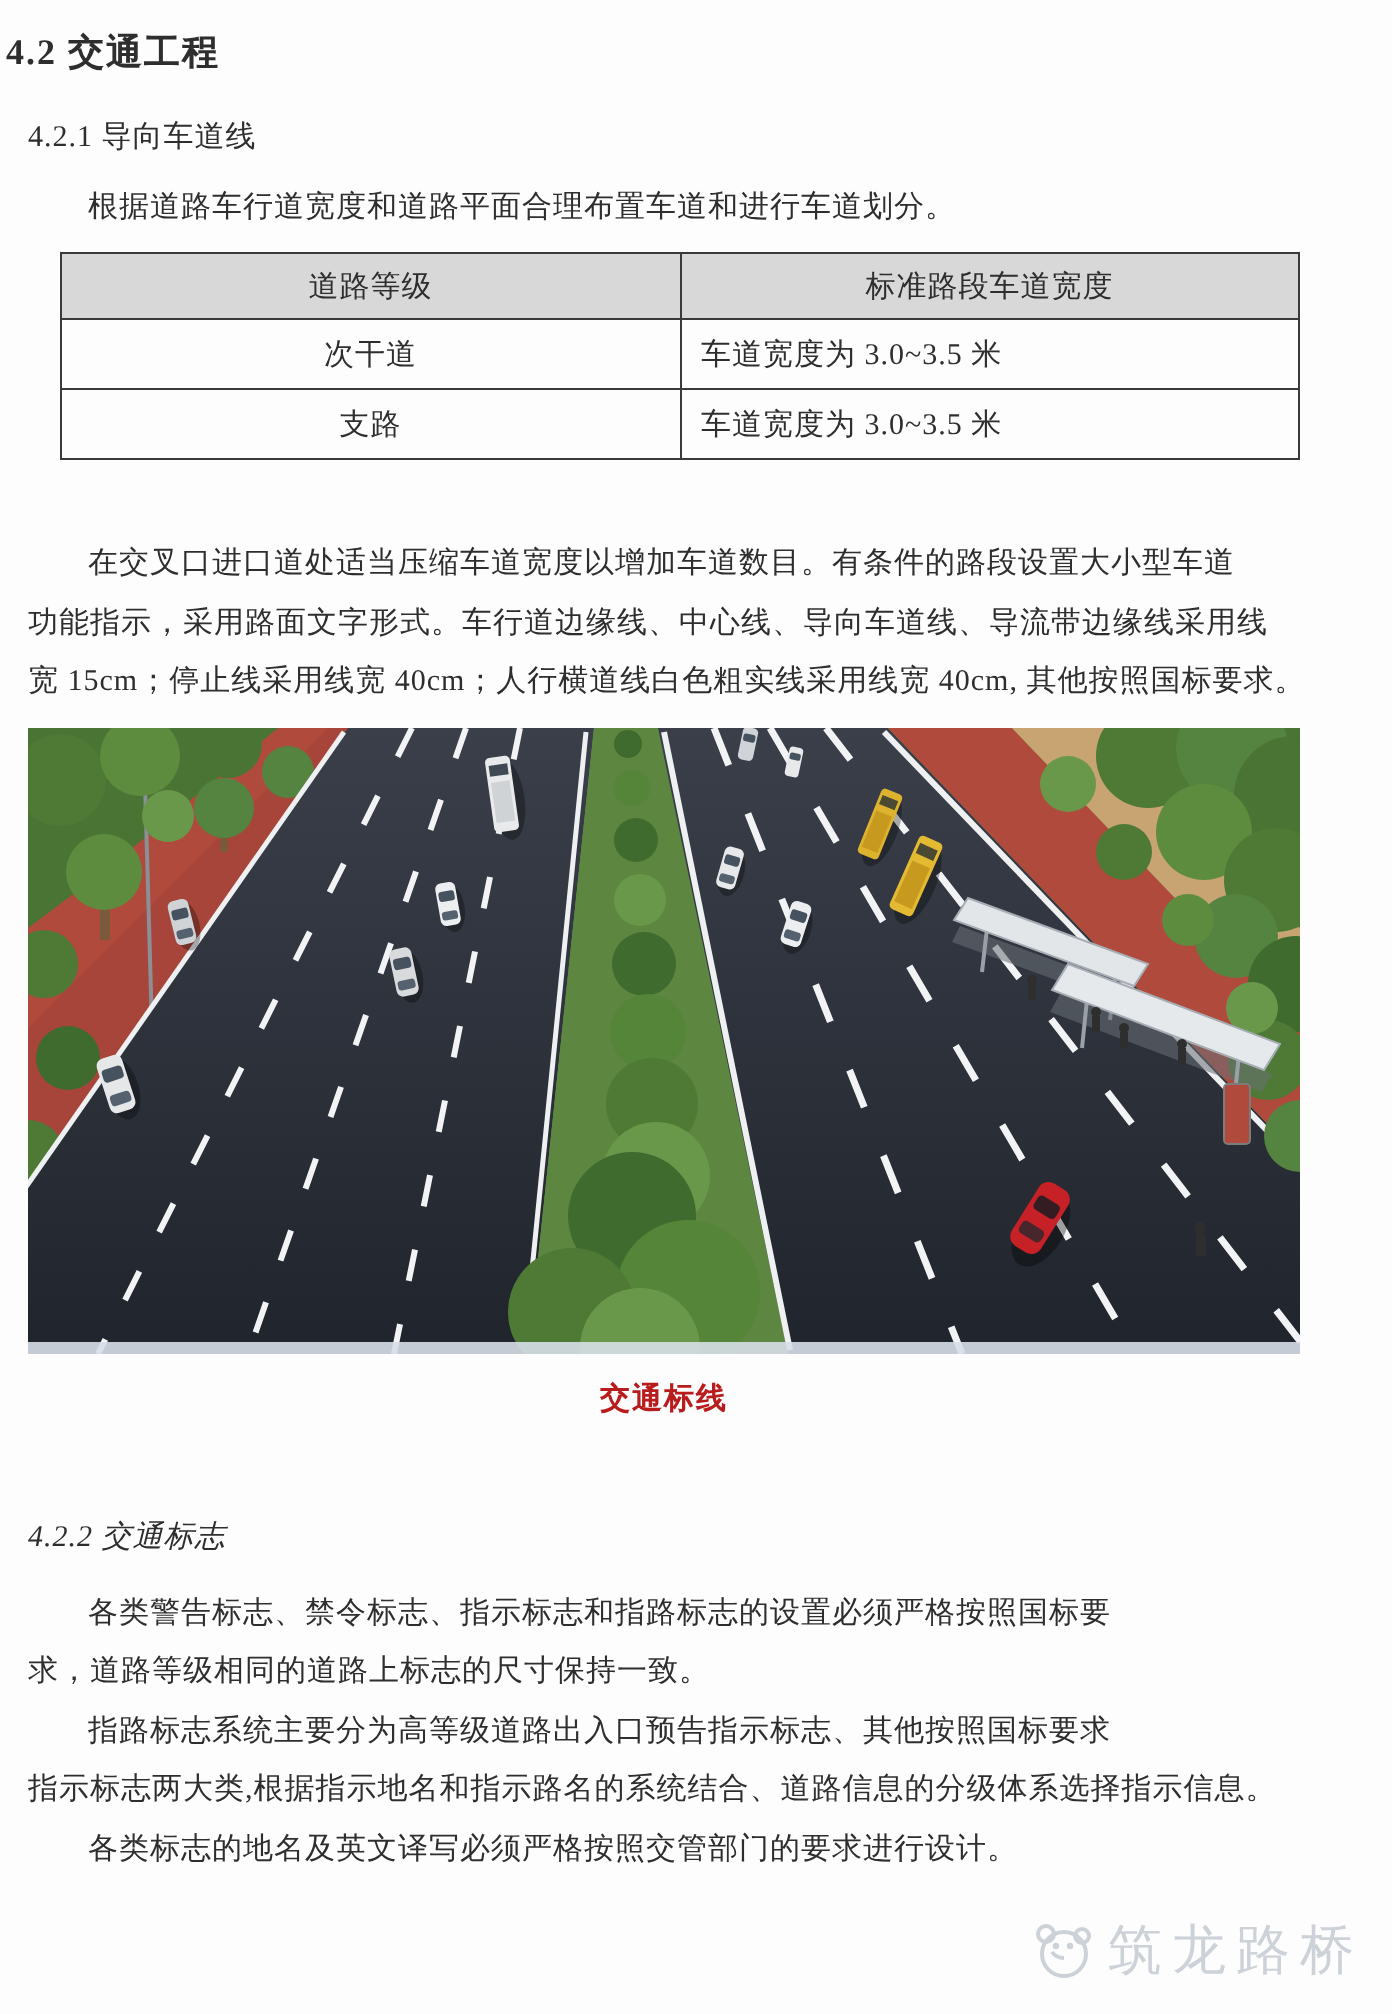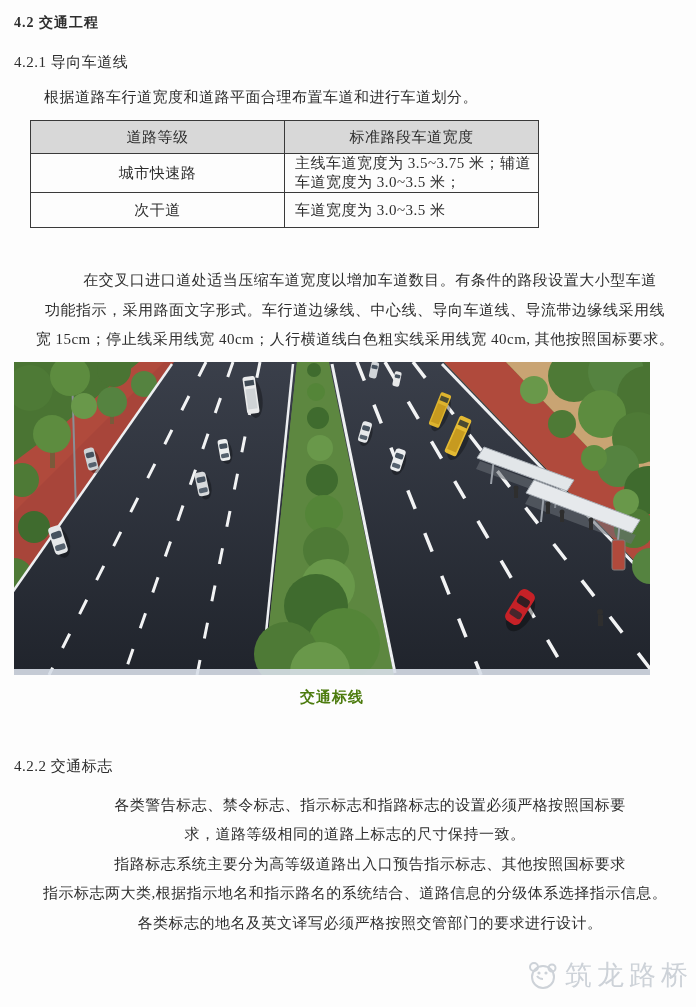--- a/index.html
+++ b/index.html
@@ -2,47 +2,47 @@
 <html><head>
 <meta charset="utf-8">
 <style>
   html,body{margin:0;padding:0;background:#ffffff;}
   .page{
     position:relative;width:696px;height:1007px;overflow:hidden;
     background:#fdfdfd;color:#2e2e2e;
     font-family:"Liberation Serif","DejaVu Serif",serif;
     font-size:15px;letter-spacing:0.5px;
   }
-  .h1{margin:14px 0 0 14px;font-size:14px;font-weight:bold;letter-spacing:1px;}
+  .h1{margin:14px 0 0 3px;font-size:18px;font-weight:bold;letter-spacing:1px;}
   .h2{margin:21px 0 0 14px;font-size:15px;}
   .p-indent{margin:16px 14px 0 14px;text-indent:2em;white-space:nowrap;}
   table.lane{
-    margin:13px 0 0 30px;border-collapse:collapse;width:509px;
+    margin:13px 0 0 30px;border-collapse:collapse;width:620px;
     table-layout:fixed;
   }
   table.lane th,table.lane td{
     border:1px solid #3a3a3a;font-weight:normal;font-size:15px;
     height:34px;padding:0;
   }
   table.lane th{background:#d8d8d8;text-align:center;height:32px;}
   table.lane td.c1{width:114px;text-align:center;}
   table.lane td.c2{padding-left:10px;}
   .para{margin-top:38px;}
-  .line{line-height:29.5px;white-space:nowrap;padding-left:14px;text-align:center;}
+  .line{line-height:29.5px;white-space:nowrap;padding-left:14px;}
   .line.ind{padding-left:44px;}
   figure{margin:7px 0 0 14px;padding:0;width:636px;}
   figure svg{display:block;}
   figcaption{
     margin-top:13px;text-align:center;font-weight:bold;font-size:15px;
-    letter-spacing:1px;color:#4d7c0f;
-  }
-  .h2b{margin:50px 0 0 14px;font-size:15px;}
+    letter-spacing:1px;color:#b91c1c;
+  }
+  .h2b{margin:50px 0 0 14px;font-size:15px;font-style:italic;}
   .bottom-paras{margin-top:15px;}
   .watermark{
-    position:absolute;right:3px;bottom:14px;display:flex;align-items:center;
+    position:absolute;right:14px;bottom:14px;display:flex;align-items:center;
     gap:6px;color:#cdd2d8;
   }
   .watermark .wm-text{
     font-size:27px;letter-spacing:5px;color:#cdd2d8;
     font-family:"Liberation Sans","DejaVu Sans",sans-serif;
   }
 </style>
 </head>
 <body>
 
@@ -52,25 +52,25 @@
   <div class="h2">4.2.1 导向车道线</div>
   <div class="p-indent">根据道路车行道宽度和道路平面合理布置车道和进行车道划分。</div>
 
   <table class="lane">
     <tbody>
         <tr>
       <th>道路等级</th>
       <th>标准路段车道宽度</th>
     </tr>
     <tr>
-      <td class="c1">城市快速路</td>
-      <td class="c2">主线车道宽度为 3.5~3.75 米；辅道车道宽度为 3.0~3.5 米；</td>
+      <td class="c1">次干道</td>
+      <td class="c2">车道宽度为 3.0~3.5 米</td>
     </tr>
     <tr>
-      <td class="c1">次干道</td>
+      <td class="c1">支路</td>
       <td class="c2">车道宽度为 3.0~3.5 米</td>
     </tr>
   </tbody>
     </table>
 
   <div class="para">
     <div class="line ind">在交叉口进口道处适当压缩车道宽度以增加车道数目。有条件的路段设置大小型车道</div>
     <div class="line">功能指示，采用路面文字形式。车行道边缘线、中心线、导向车道线、导流带边缘线采用线</div>
     <div class="line">宽 15cm；停止线采用线宽 40cm；人行横道线白色粗实线采用线宽 40cm, 其他按照国标要求。</div>
   </div>

